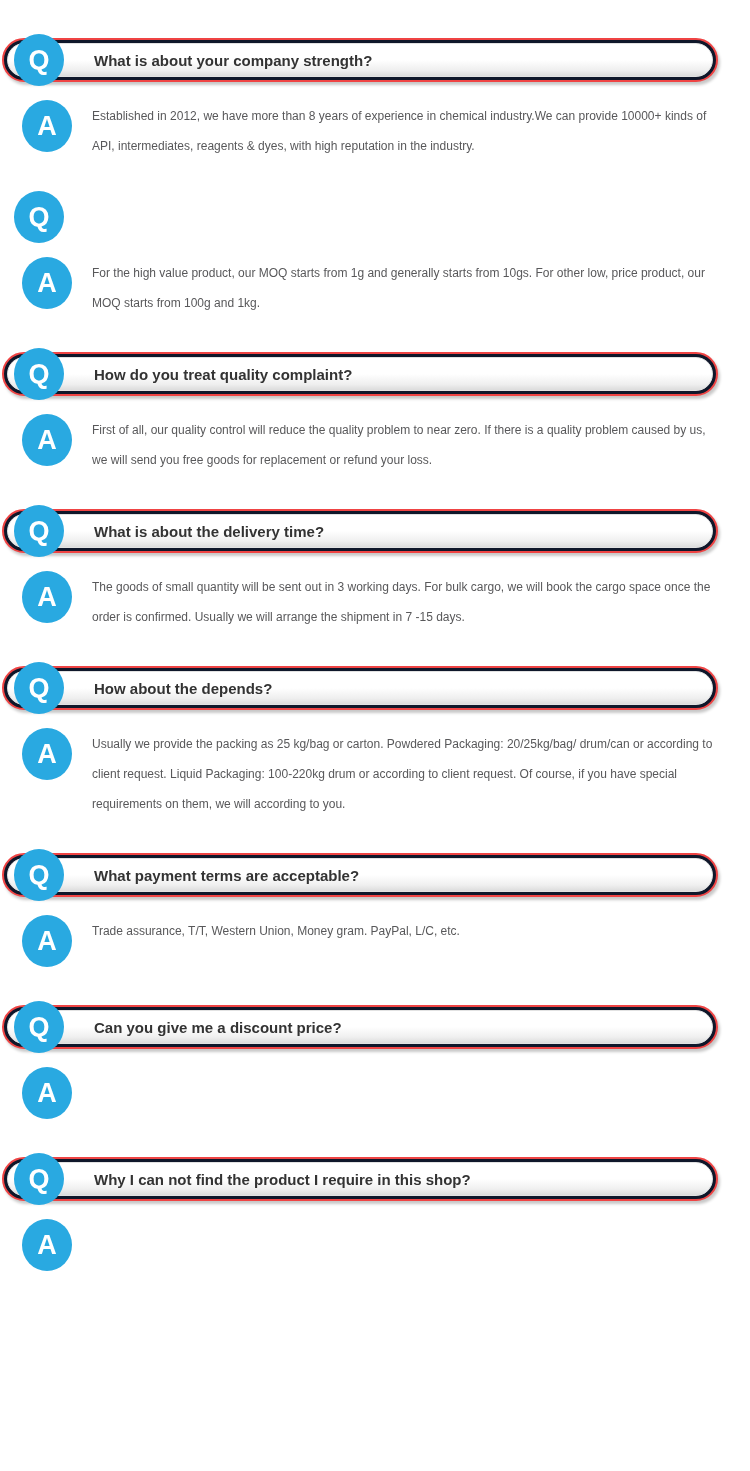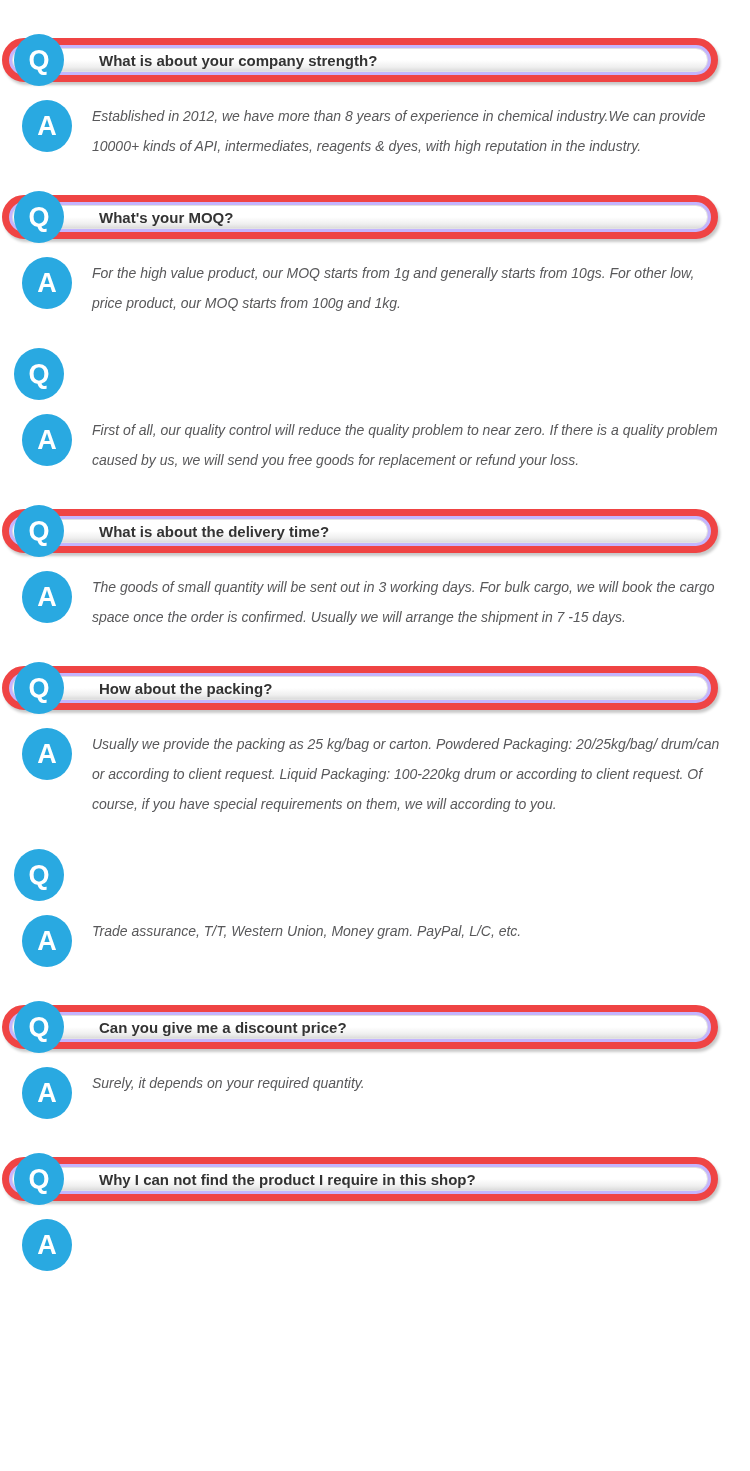--- a/index.html
+++ b/index.html
@@ -27,23 +27,23 @@
     height: 52px;
     margin-bottom: 14px;
   }
   .pill {
     position: absolute;
     left: 2px;
     right: 32px;
     top: 4px;
     height: 44px;
     box-sizing: border-box;
-    border: 7px solid #ef4444;
+    border: 2px solid #ef4444;
     border-radius: 24px;
-    background: #c4b5fd;
+    background: #0f172a;
     box-shadow: 2px 3px 3px rgba(0,0,0,0.22);
   }
   .pill-inner {
     position: absolute;
     left: 3px;
     right: 3px;
     top: 3px;
     bottom: 3px;
     box-sizing: border-box;
     border: 1px solid #e2e2e2;
@@ -83,24 +83,23 @@
   
   .a-row {
     position: relative;
     min-height: 56px;
     padding: 0 30px 0 92px;
     box-sizing: border-box;
   }
   .a-text {
     margin: 0;
     padding-top: 1px;
-    font-size: 14px;
+    font-size: 12px;
     line-height: 30px;
     color: #58585a;
-    font-style: italic;
   }
 </style>
 </head>
 <body>
 
 <div class="page">
   <div id="faq-list">
 
       <section class="faq-item">
         <div class="q-row">
@@ -116,39 +115,39 @@
         <div class="a-row">
           <div class="badge a-badge">
             <span class="badge-letter">A</span>
           </div>
           <p class="a-text">Established in 2012, we have more than 8 years of experience in chemical industry.We can provide 10000+ kinds of API, intermediates, reagents &amp; dyes, with high reputation in the industry.</p>
         </div>
       </section>
 
       <section class="faq-item">
         <div class="q-row">
-          <div class="pill">
-            <div class="pill-inner">
-              <span class="q-text">What's your MOQ?</span>
-            </div>
-          </div>
           <div class="badge q-badge">
             <span class="badge-letter">Q</span>
           </div>
         </div>
         <div class="a-row">
           <div class="badge a-badge">
             <span class="badge-letter">A</span>
           </div>
           <p class="a-text">For the high value product, our MOQ starts from 1g and generally starts from 10gs. For other low, price product, our MOQ starts from 100g and 1kg.</p>
         </div>
       </section>
 
       <section class="faq-item">
         <div class="q-row">
+          <div class="pill">
+            <div class="pill-inner">
+              <span class="q-text">How do you treat quality complaint?</span>
+            </div>
+          </div>
           <div class="badge q-badge">
             <span class="badge-letter">Q</span>
           </div>
         </div>
         <div class="a-row">
           <div class="badge a-badge">
             <span class="badge-letter">A</span>
           </div>
           <p class="a-text">First of all, our quality control will reduce the quality problem to near zero. If there is a quality problem caused by us, we will send you free goods for replacement or refund your loss.</p>
         </div>
@@ -170,37 +169,42 @@
             <span class="badge-letter">A</span>
           </div>
           <p class="a-text">The goods of small quantity will be sent out in 3 working days. For bulk cargo, we will book the cargo space once the order is confirmed. Usually we will arrange the shipment in 7 -15 days.</p>
         </div>
       </section>
 
       <section class="faq-item">
         <div class="q-row">
           <div class="pill">
             <div class="pill-inner">
-              <span class="q-text">How about the packing?</span>
+              <span class="q-text">How about the depends?</span>
             </div>
           </div>
           <div class="badge q-badge">
             <span class="badge-letter">Q</span>
           </div>
         </div>
         <div class="a-row">
           <div class="badge a-badge">
             <span class="badge-letter">A</span>
           </div>
           <p class="a-text">Usually we provide the packing as 25 kg/bag or carton. Powdered Packaging: 20/25kg/bag/ drum/can or according to client request. Liquid Packaging: 100-220kg drum or according to client request. Of course, if you have special requirements on them, we will according to you.</p>
         </div>
       </section>
 
       <section class="faq-item">
         <div class="q-row">
+          <div class="pill">
+            <div class="pill-inner">
+              <span class="q-text">What payment terms are acceptable?</span>
+            </div>
+          </div>
           <div class="badge q-badge">
             <span class="badge-letter">Q</span>
           </div>
         </div>
         <div class="a-row">
           <div class="badge a-badge">
             <span class="badge-letter">A</span>
           </div>
           <p class="a-text">Trade assurance, T/T, Western Union, Money gram. PayPal, L/C, etc.</p>
         </div>
@@ -214,21 +218,20 @@
             </div>
           </div>
           <div class="badge q-badge">
             <span class="badge-letter">Q</span>
           </div>
         </div>
         <div class="a-row">
           <div class="badge a-badge">
             <span class="badge-letter">A</span>
           </div>
-          <p class="a-text">Surely, it depends on your required quantity.</p>
         </div>
       </section>
 
       <section class="faq-item">
         <div class="q-row">
           <div class="pill">
             <div class="pill-inner">
               <span class="q-text">Why I can not find the product I require in this shop?</span>
             </div>
           </div>

